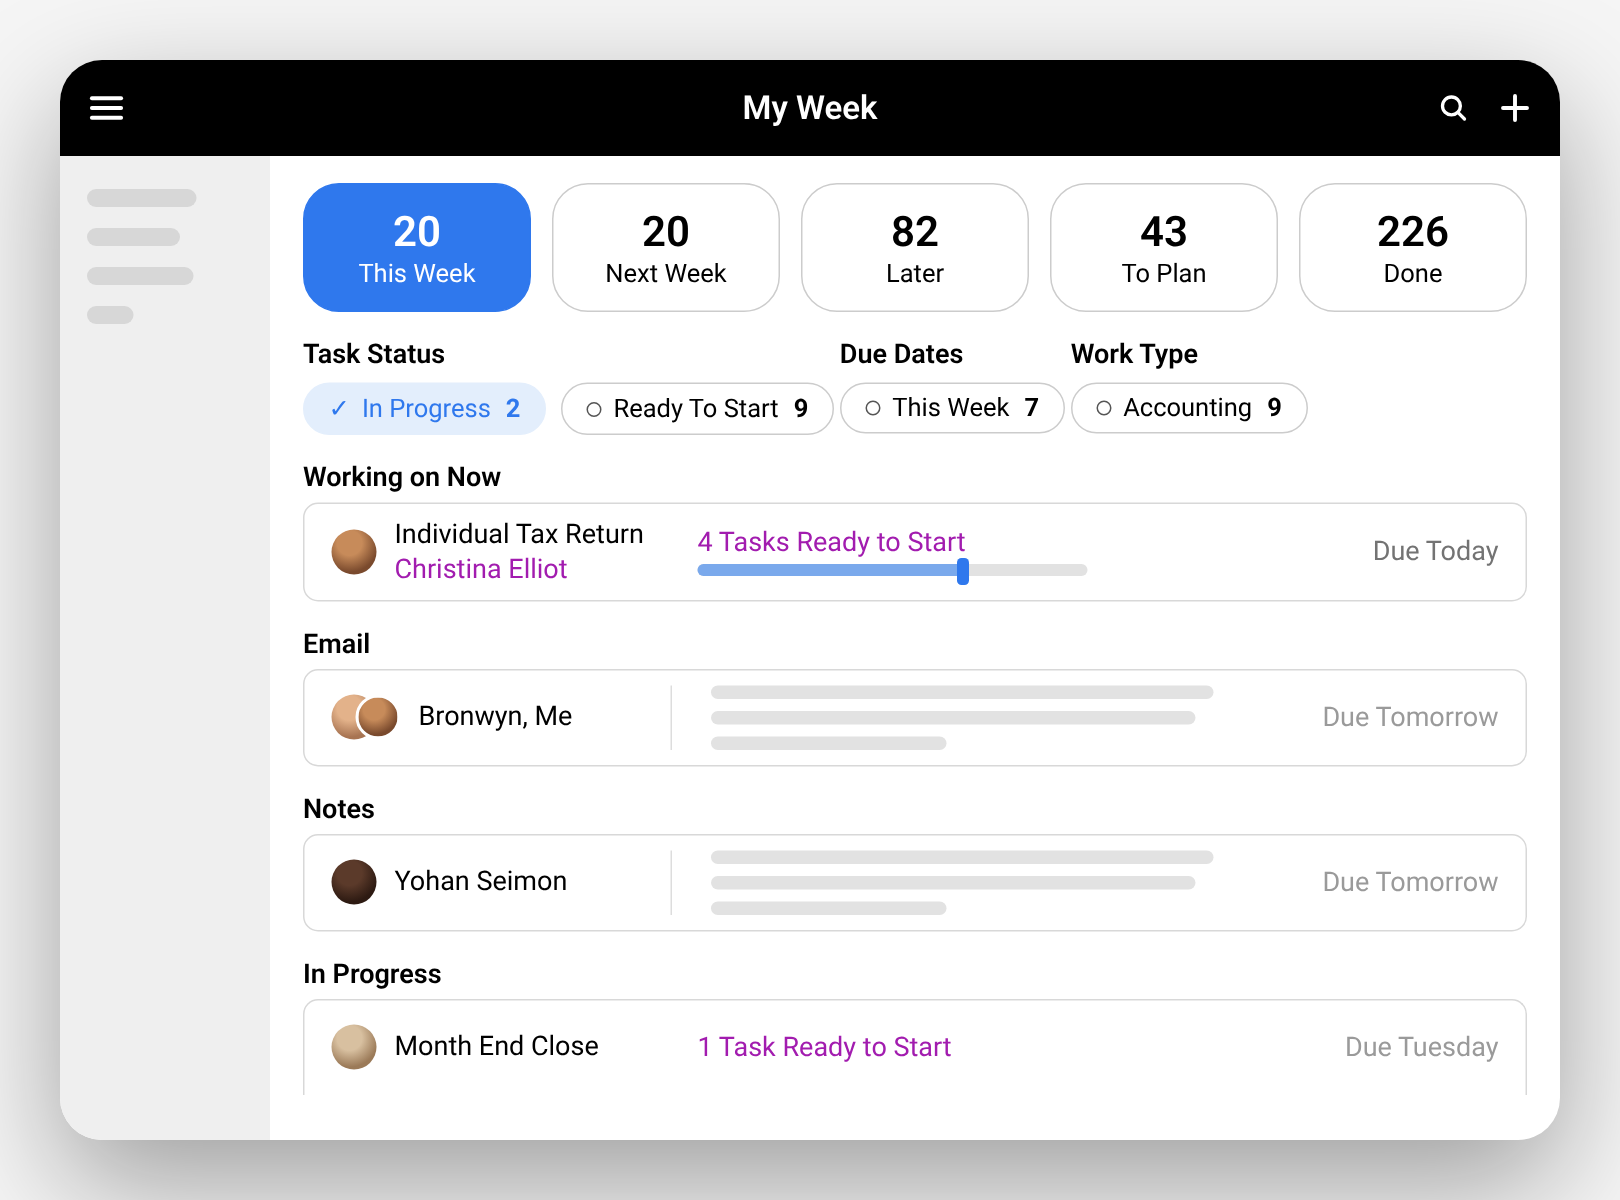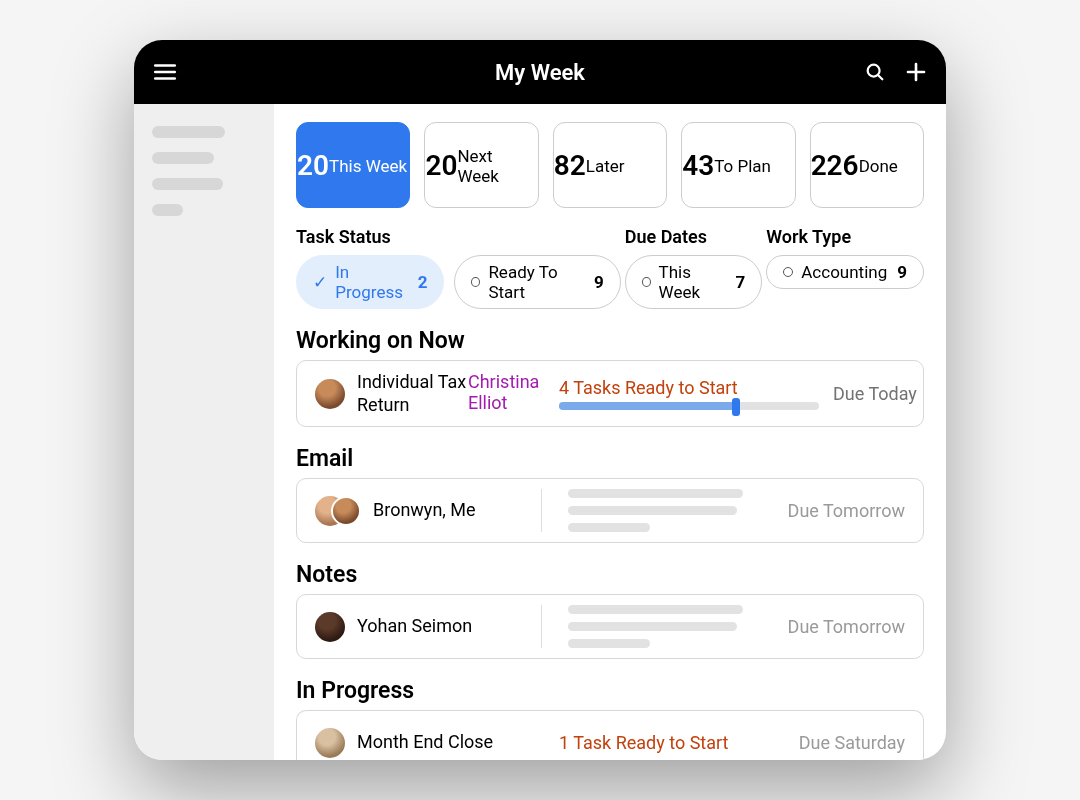--- a/index.html
+++ b/index.html
@@ -5,21 +5,21 @@
   * { box-sizing: border-box; margin: 0; padding: 0; }
   body {
     font-family: -apple-system, BlinkMacSystemFont, "Segoe UI", Roboto, sans-serif;
     background: #f5f5f5;
     display: flex;
     justify-content: center;
     align-items: center;
     min-height: 100vh;
   }
   .device {
-    width: 812px;
+    width: 1000px;
     height: 720px;
     background: #fff;
     border-radius: 28px;
     overflow: hidden;
     box-shadow: 0 30px 80px rgba(0,0,0,0.35);
     display: flex;
     flex-direction: column;
   }
   .topbar {
     background: #000;
@@ -52,24 +52,26 @@
   .sidebar .ph:nth-child(4){ width: 30%; }
   .main {
     flex: 1;
     padding: 18px 22px 0 22px;
     overflow: hidden;
   }
   .summary-row { display: flex; gap: 14px; }
   .summary {
     flex: 1;
     border: 1.5px solid #ccc;
-    border-radius: 12px;
+    border-radius: 24px;
     height: 86px;
     display: flex;
-    align-items: center;
+    flex-direction: column;
+    align-items: center;
+    justify-content: center;
     cursor: pointer;
     background: #fff;
   }
   .summary.active { background: #2f78ed; border-color: #2f78ed; color: #fff; }
   .summary .count { font-size: 28px; font-weight: 600; }
   .summary .label { font-size: 17px; margin-top: 2px; }
   .filters-row {
     display: flex;
     margin-top: 18px;
     gap: 4px;
@@ -91,21 +93,21 @@
   .chip .dot { width: 10px; height: 10px; border: 1.5px solid #555; border-radius: 50%; display:inline-block;}
   .chip .count { font-weight: 700; margin-left: 2px;}
   .chip.active {
     background: #e3eefc;
     border-color: #e3eefc;
     color: #2f78ed;
   }
   .chip.active .check { color: #2f78ed; }
   .chip.active .count { color: #2f78ed; }
   .section-label {
-    font-size: 23px;
+    font-size: 18px;
     font-weight: 600;
     margin-top: 18px;
     margin-bottom: 6px;
   }
   .card {
     border: 1.5px solid #d8d8d8;
     border-radius: 10px;
     padding: 10px 18px;
     display: flex;
     align-items: center;
@@ -122,37 +124,37 @@
   .avatar.a2 { background: radial-gradient(circle at 40% 30%, #e3b28a 30%, #a87452 70%);}
   .avatar.a3 { background: radial-gradient(circle at 40% 30%, #5b3a2a 30%, #2d1a12 70%);}
   .avatar.a4 { background: radial-gradient(circle at 40% 30%, #d8c0a0 30%, #9b7a58 70%);}
   .avatar-pair { position: relative; width: 46px; height: 30px; flex-shrink:0;}
   .avatar-pair .avatar { position: absolute; }
   .avatar-pair .avatar:first-child { left: 0; }
   .avatar-pair .avatar:last-child { left: 16px; border: 2px solid #fff; }
   .card .primary { font-size: 18px; line-height: 1.25; }
   .card .sub { font-size: 18px; color: #a21caf; }
   .card .mid { flex: 1; display:flex; flex-direction:column; gap:4px;}
-  .ready-text { color: #c2410c; font-size: 18px; }
+  .ready-text { color: #a21caf; font-size: 18px; }
   .progress {
     width: 260px; height: 8px; background: #e2e2e2; border-radius: 4px; position: relative;
   }
   .progress .fill { height: 100%; background: #7aa9ec; border-radius: 4px; }
   .progress .knob {
     position: absolute; top: -4px; width: 8px; height: 18px; background: #2f78ed; border-radius: 3px;
   }
   .due { font-size: 18px; white-space: nowrap; }
   .due.today { color: #737373; }
   .due.muted { color: #9a9a9a; }
   .divider-v { width: 1px; background: #ddd; align-self: stretch; margin: 0 12px;}
   .ph-lines { display:flex; flex-direction:column; gap:8px; flex:1;}
   .ph-line { height:9px; background:#e2e2e2; border-radius:5px;}
   .ph-line.w1{width:85%} .ph-line.w2{width:82%} .ph-line.w3{width:40%}
   .left-col{ display:flex; align-items:center; gap:12px; min-width:230px;}
-  .left-col-stack{ display:flex; flex-direction:row;justify-content:center;}
+  .left-col-stack{ display:flex; flex-direction:column;justify-content:center;}
 </style>
 </head>
 <body>
 
 <div class="device">
 
   <div class="topbar">
     <span class="icon menu-btn">
       <svg width="26" height="26" viewBox="0 0 24 24" fill="none" stroke="#fff" stroke-width="2.4" stroke-linecap="round">
           <line x1="3" y1="6" x2="21" y2="6"></line>
@@ -302,18 +304,18 @@
 
       <div class="section-label">In Progress</div>
       <div class="card" style="border-bottom:none; border-radius:10px 10px 0 0;">
         <div class="left-col">
           <span class="avatar a4"></span>
           <div class="primary">Month End Close</div>
         </div>
         <div class="mid">
           <div class="ready-text">1 Task Ready to Start</div>
         </div>
-        <div class="due muted">Due Saturday</div>
+        <div class="due muted">Due Tuesday</div>
       </div>
 
     </div>
   </div>
 </div>
 
 </body></html>

